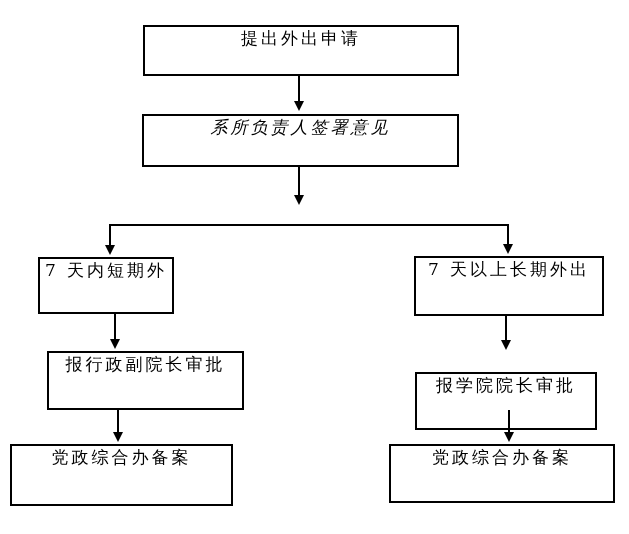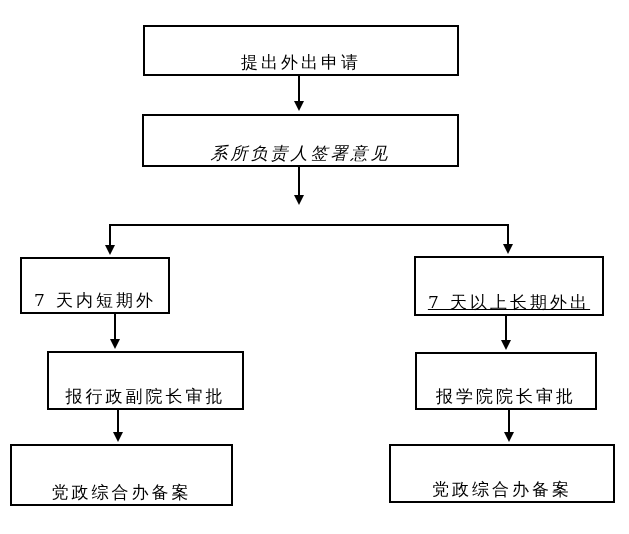--- a/index.html
+++ b/index.html
@@ -14,21 +14,21 @@
     background: #ffffff;
     font-family: "DejaVu Serif", "Liberation Serif", serif;
     overflow: hidden;
   }
   .flow-box {
     position: absolute;
     box-sizing: border-box;
     border: 2px solid #000000;
     background: #ffffff;
     display: flex;
-    align-items: flex-end;
+    align-items: flex-start;
     justify-content: center;
     color: #000000;
     font-size: 17px;
     letter-spacing: 3px;
     white-space: nowrap;
   }
   .vline {
     position: absolute;
     width: 2px;
     background: #000000;
@@ -53,37 +53,37 @@
 <div id="canvas">
 
   <div class="flow-box" style="left:143px; top:25px; width:316px; height:51px;">
     <span>提出外出申请</span>
   </div>
 
   <div class="flow-box" style="left:142px; top:114px; width:317px; height:53px;font-style:italic;">
     <span>系所负责人签署意见</span>
   </div>
 
-  <div class="flow-box" style="left:20px; top:257px; width:150px; height:57px;">
+  <div class="flow-box" style="left:38px; top:257px; width:136px; height:57px;">
     <span>7 天内短期外</span>
   </div>
 
   <div class="flow-box" style="left:21px; top:351px; width:197px; height:59px;margin-left:26px;">
     <span>报行政副院长审批</span>
   </div>
 
   <div class="flow-box" style="left:10px; top:444px; width:223px; height:62px;">
     <span>党政综合办备案</span>
   </div>
 
-  <div class="flow-box" style="left:414px; top:256px; width:190px; height:60px;text-decoration:underline;">
+  <div class="flow-box" style="left:414px; top:256px; width:190px; height:60px;">
     <span>7 天以上长期外出</span>
   </div>
 
-  <div class="flow-box" style="left:415px; top:352px; width:182px; height:58px;">
+  <div class="flow-box" style="left:415px; top:372px; width:182px; height:58px;">
     <span>报学院院长审批</span>
   </div>
 
   <div class="flow-box" style="left:389px; top:444px; width:226px; height:59px;">
     <span>党政综合办备案</span>
   </div>
 
   <div class="vline" style="left:298px; top:76px; height:26px;"></div>
   <div class="arrowhead" style="left:294px; top:101px;"></div>
 

